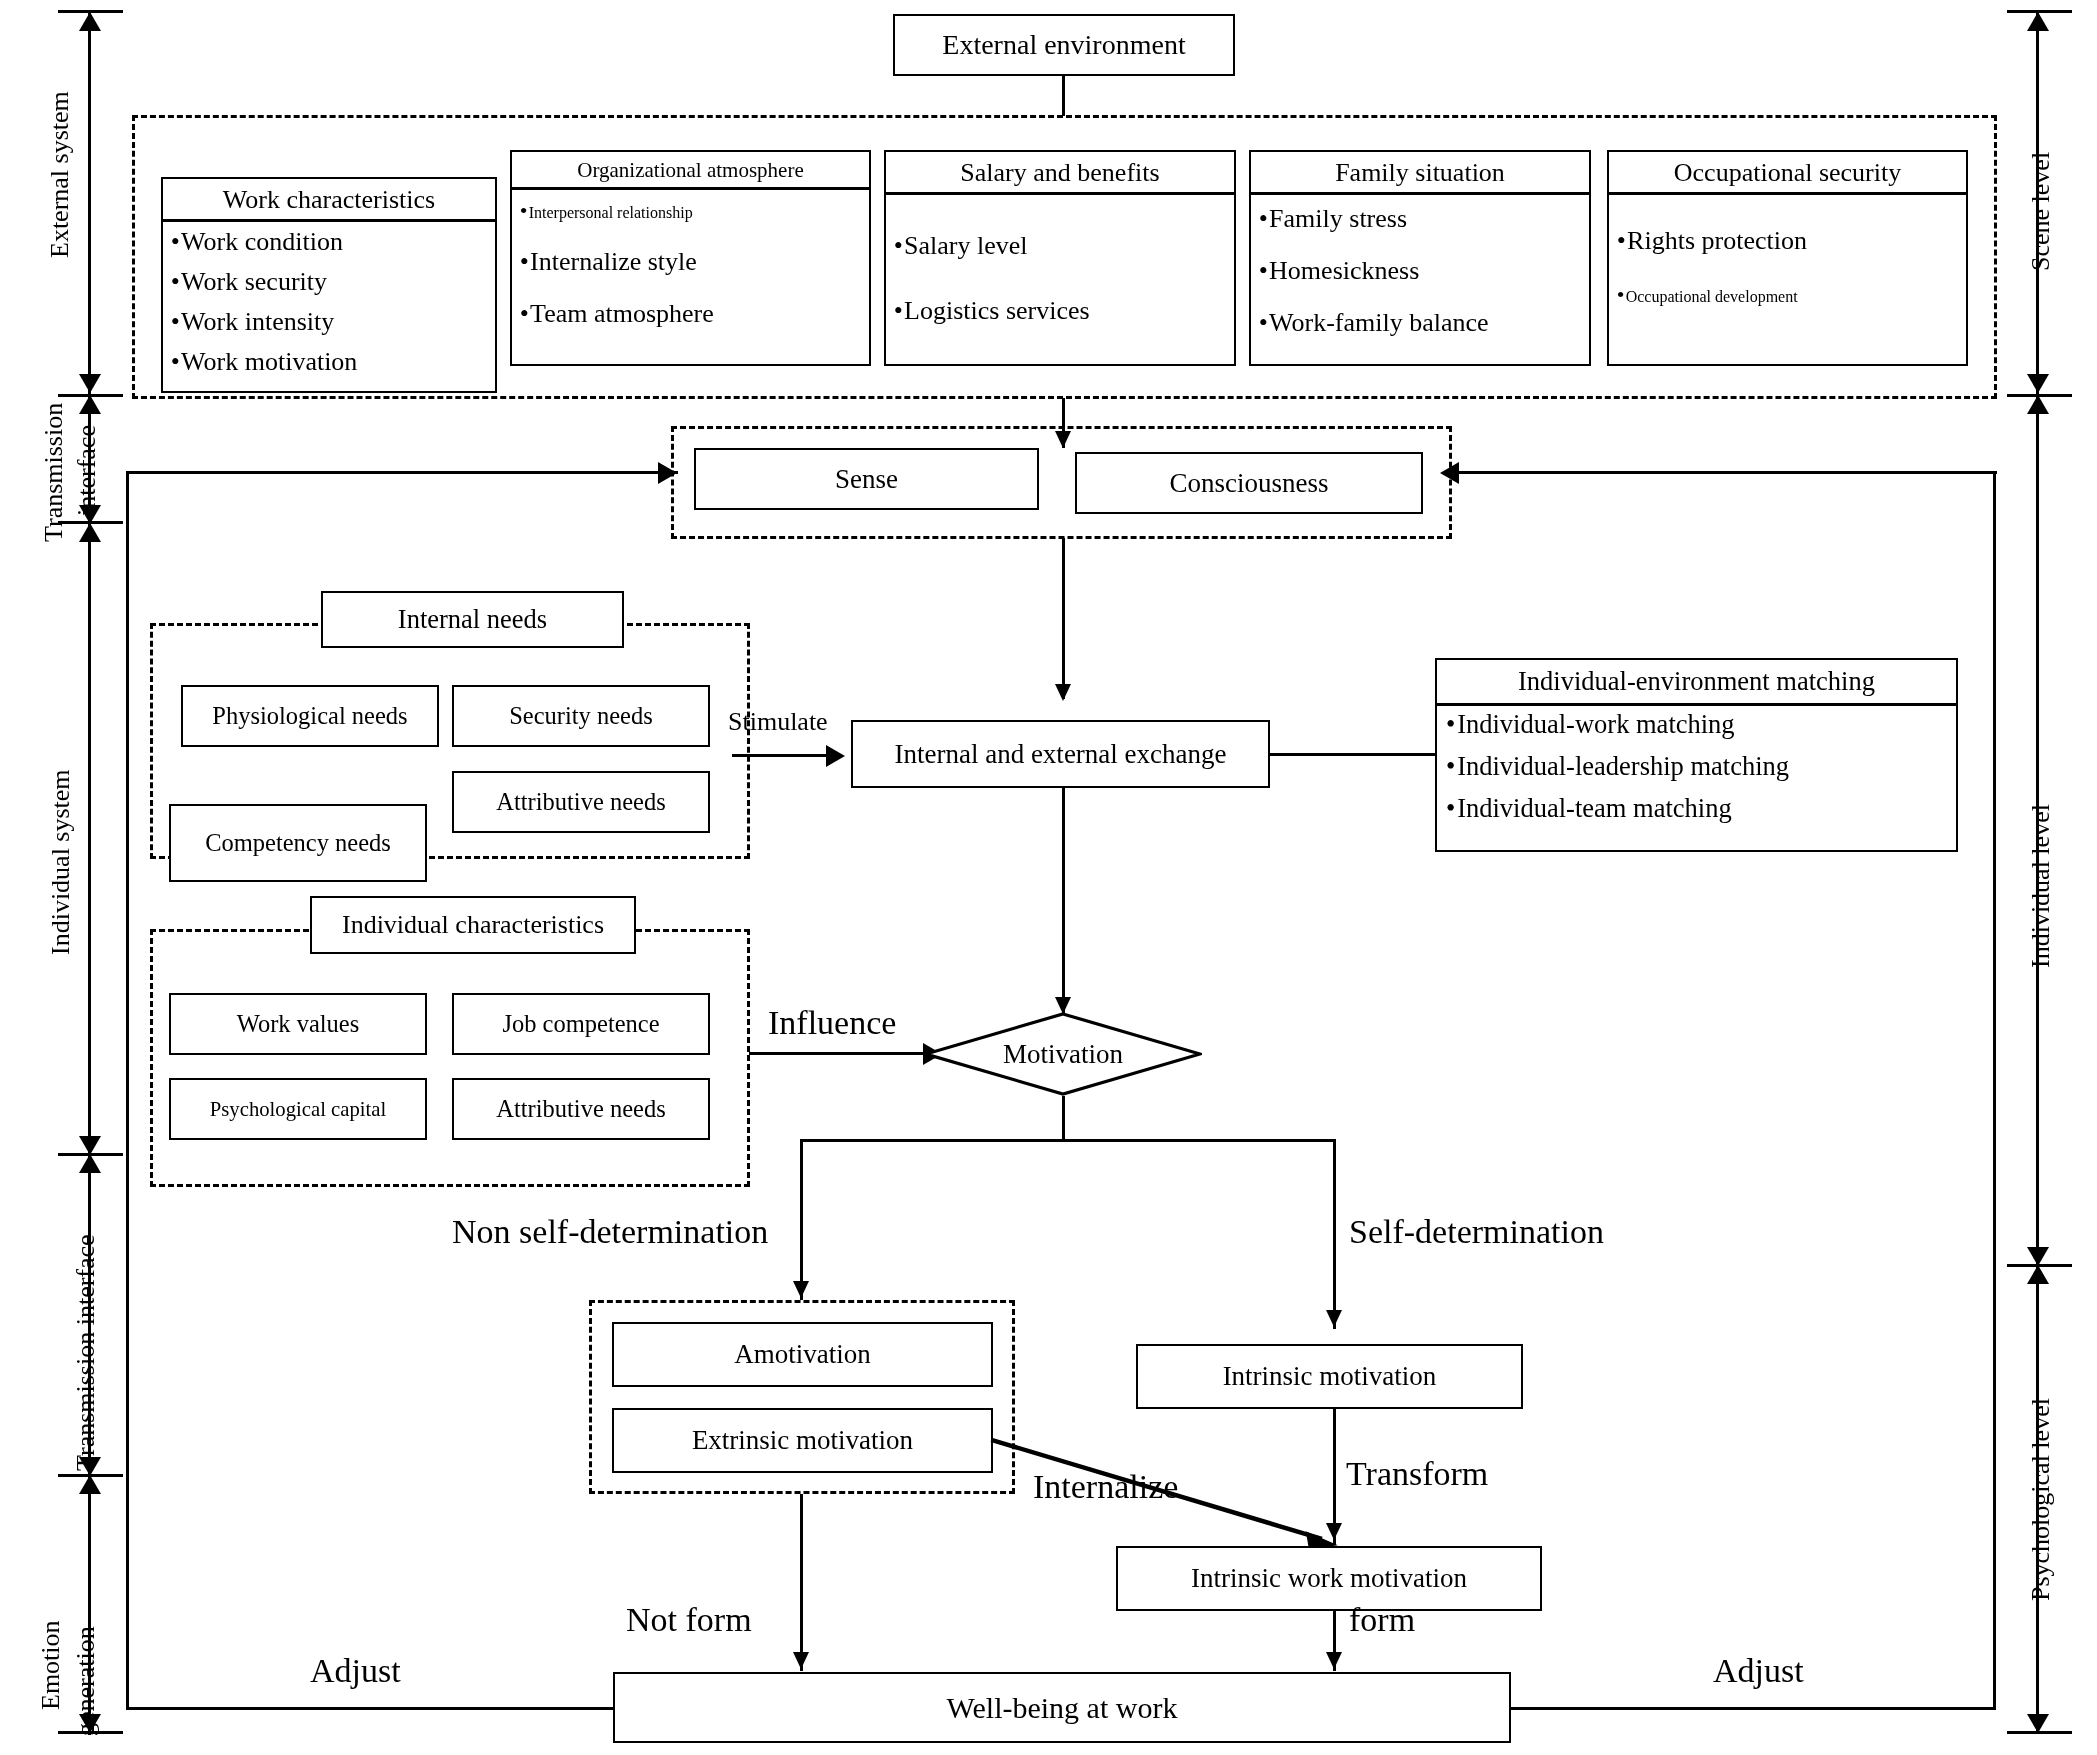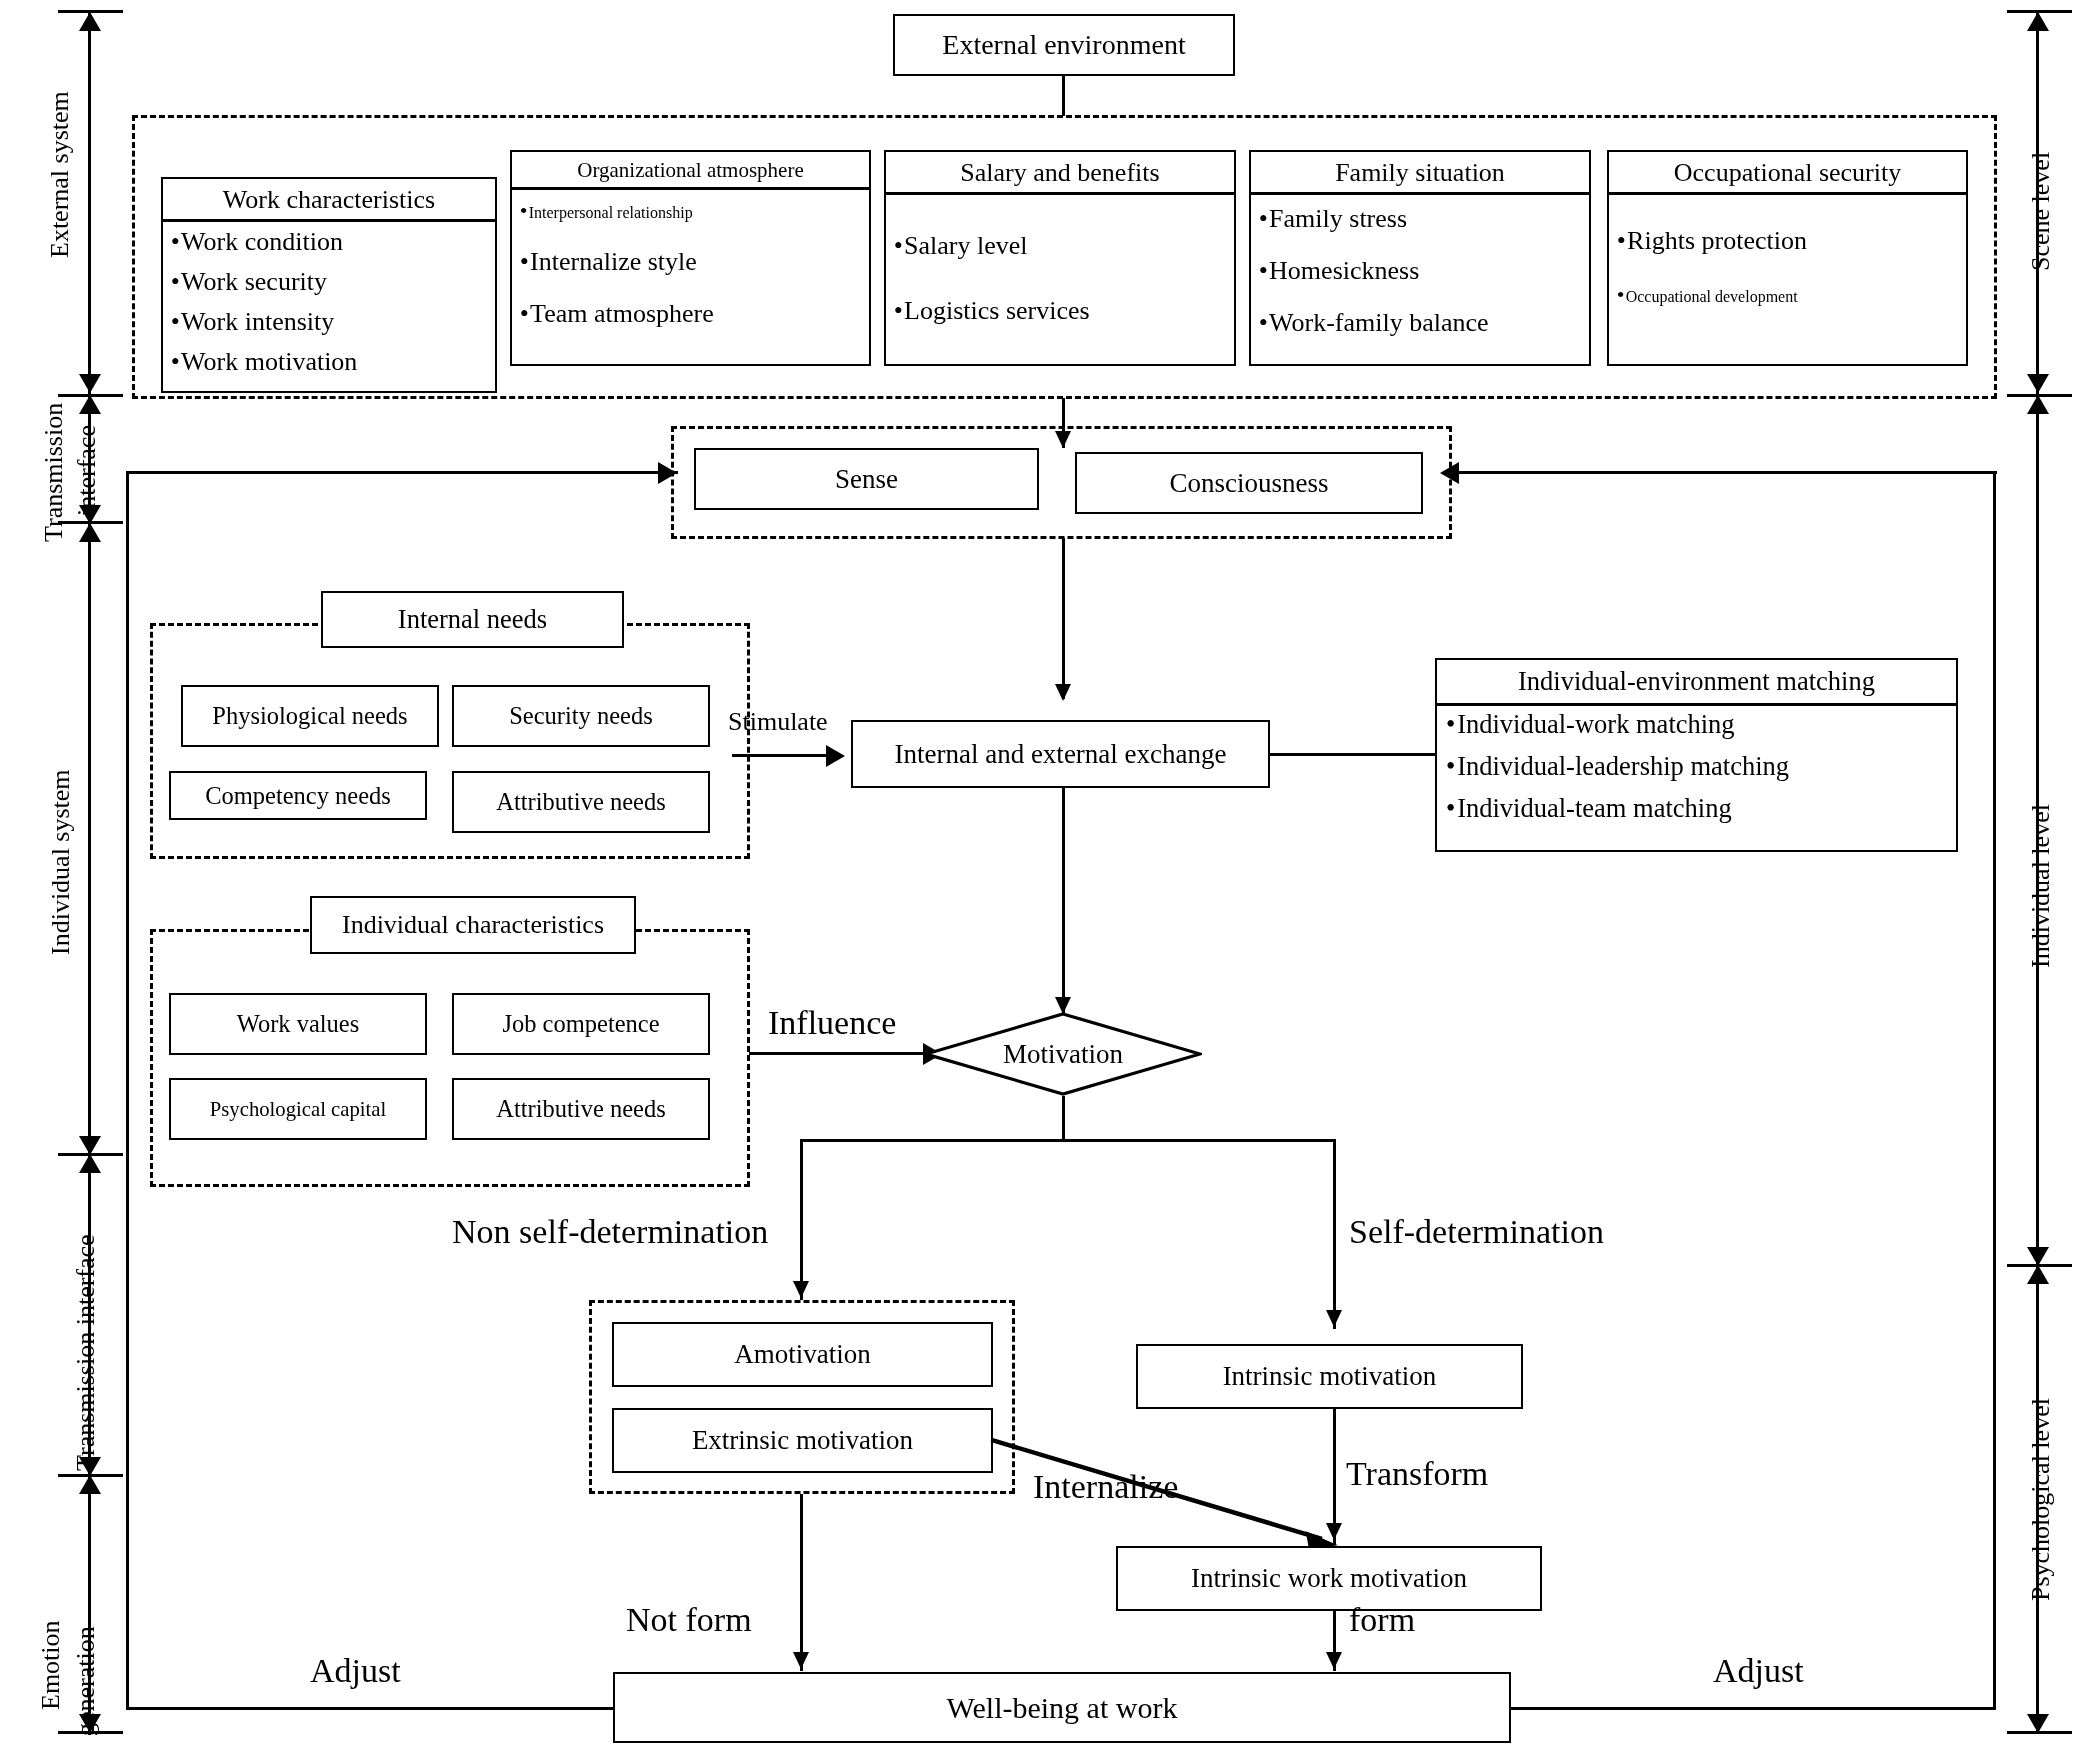--- a/index.html
+++ b/index.html
@@ -197,21 +197,21 @@
   <div class="flowlbl" style="left:310px;top:1652px;">Adjust</div>
   <div class="flowlbl" style="left:1713px;top:1652px;">Adjust</div>
 
   <div class="ln vl-thin" style="left:1062px;top:538px;height:161px;"></div>
   <div class="ar-d-sm" style="left:1055px;top:684px;"></div>
 
   <div class="dash" style="left:150px;top:623px;width:600px;height:236px;"></div>
   <div class="gtitle" style="left:321px;top:591px;width:303px;height:57px;">Internal needs</div>
   <div class="mini" style="left:169px;top:685px;width:258px;height:62px;margin-left:12px;">Physiological needs</div>
   <div class="mini" style="left:452px;top:685px;width:258px;height:62px;">Security needs</div>
-  <div class="mini" style="left:169px;top:771px;width:258px;height:49px;">Competency needs</div>
+  <div class="mini" style="left:169px;top:804px;width:258px;height:78px;">Competency needs</div>
   <div class="mini" style="left:452px;top:771px;width:258px;height:62px;">Attributive needs</div>
 
   <div class="flowlbl" style="left:728px;top:707px;font-size:26px;">Stimulate</div>
   <div class="ln hl" style="left:732px;top:754px;width:100px;"></div>
   <div class="ar-r" style="left:826px;top:745px;"></div>
 
   <div class="box" style="left:851px;top:720px;width:419px;height:68px;font-size:27px;">Internal and external exchange</div>
 
   <div class="ln hl-thin" style="left:1270px;top:753px;width:167px;"></div>
 

